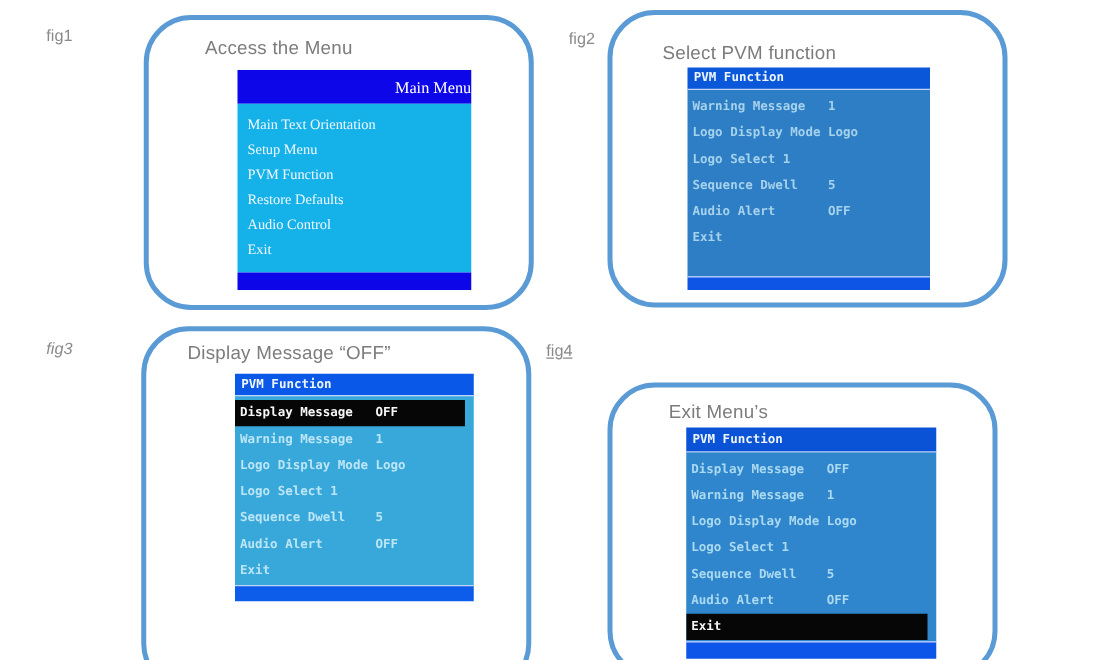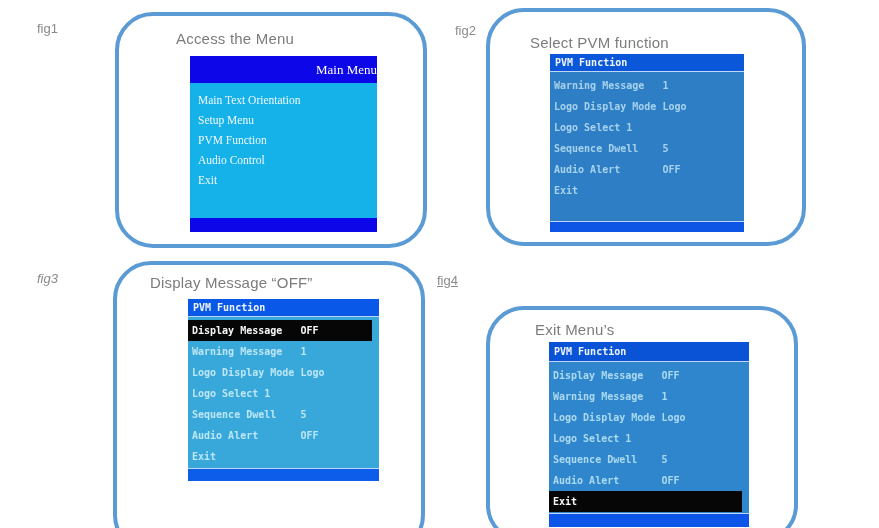--- a/index.html
+++ b/index.html
@@ -12,21 +12,21 @@
   #l3 { left:37px; top:271px;font-style:italic; }
   #l4 { left:437px; top:273px;text-decoration:underline; }
 
   .panel { position:absolute; border:4px solid #5b9bd5; border-radius:38px; background:#ffffff; }
   #p1 { left:115px; top:12px;  width:312px; height:236px; }
   #p2 { left:486px; top:8px;   width:320px; height:238px; }
   #p3 { left:113px; top:261px; width:312px; height:292px; }
   #p4 { left:486px; top:261px; width:312px; height:237px;margin-top:45px; }
 
   .caption { position:absolute; font-size:15px; color:#7c7c7c; letter-spacing:0.2px; white-space:nowrap; }
-  #p1 .caption { left:45px; top:14px;margin-left:12px; }
+  #p1 .caption { left:45px; top:14px; }
   #p2 .caption { left:40px; top:22px; }
   #p3 .caption { left:33px; top:9px; }
   #p4 .caption { left:45px; top:11px; }
 
   .osd { position:absolute; display:flex; flex-direction:column; }
   #p1 .osd { left:71px; top:40px; width:187px; height:176px; }
   #p2 .osd { left:60px; top:42px; width:194px; height:178px; }
   #p3 .osd { left:71px; top:34px; width:191px; height:182px; }
   #p4 .osd { left:59px; top:32px; width:200px; height:185px; }
 
@@ -67,20 +67,21 @@
   <div class="fig-label" id="l4">fig4</div>
 
   <div class="panel" id="p1">
     <div class="caption">Access the Menu</div>
     <div class="osd serif" style="--header-bg: #0c06e8; --body-bg: #15b2e9; --footer-bg: #0c06e8; --title-color: #ffffff; --text-color: #f2f8ff;">
       <div class="osd-header">Main Menu</div>
       <div class="osd-body">
           <div class="m-item">Main Text Orientation</div>
           <div class="m-item">Setup Menu</div>
           <div class="m-item">PVM Function</div>
+          <div class="m-item">Restore Defaults</div>
           <div class="m-item">Audio Control</div>
           <div class="m-item">Exit</div>
         </div>
       <div class="osd-footer"></div>
     </div>
   </div>
 
   <div class="panel" id="p2">
     <div class="caption">Select PVM function</div>
     <div class="osd mono" style="--header-bg: #0b57da; --body-bg: #2e7ec6; --footer-bg: #0e55e6; --title-color: #eef6fc; --text-color: #a6d2ec; --highlight-bg: #060606; --highlight-text: #f7f7f7;">

